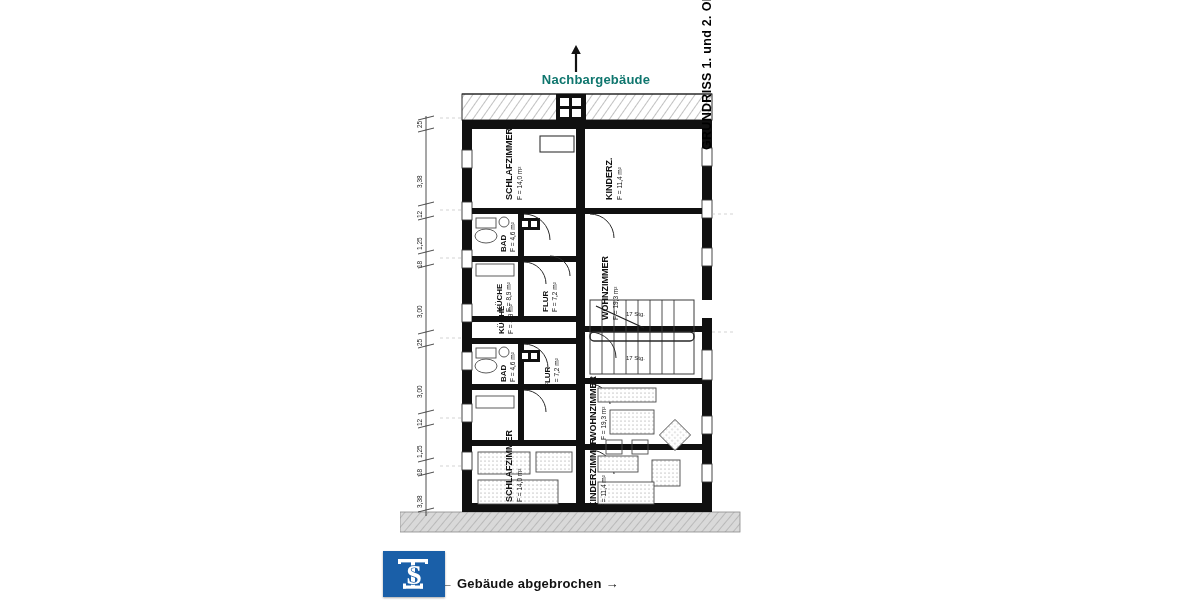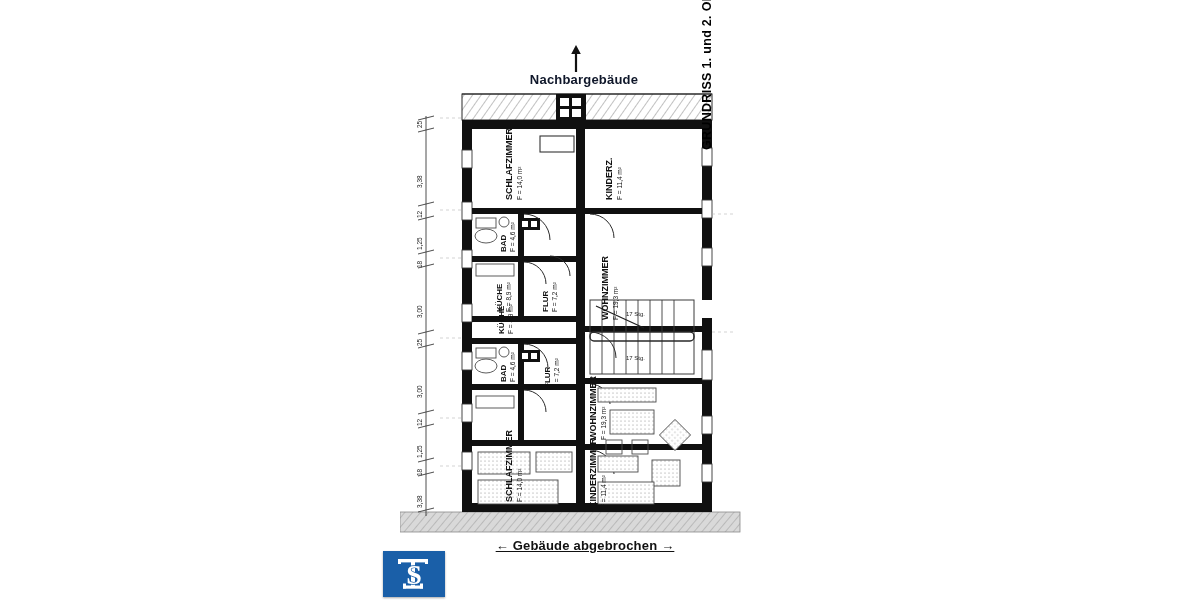--- a/index.html
+++ b/index.html
@@ -6,27 +6,27 @@
   html,body{margin:0;padding:0;}
   body{
     width:1200px;height:600px;background:#ffffff;
     font-family:"Liberation Sans",sans-serif;
     position:relative;overflow:hidden;
   }
   .page{position:absolute;inset:0;background:#fff;}
 
   
   .top-label{
-    position:absolute;left:469px;top:72px;width:230px;text-align:center;
-    font-size:13px;font-weight:bold;color:#0f172a;letter-spacing:.2px;
+    position:absolute;left:481px;top:72px;width:230px;text-align:center;
+    font-size:13px;font-weight:bold;color:#0f766e;letter-spacing:.2px;
   }
   .up-arrow{position:absolute;left:566px;top:45px;width:20px;height:28px;}
   .bottom-label{
-    position:absolute;left:440px;top:538px;width:290px;text-align:center;
-    font-size:13px;font-weight:bold;color:#111;letter-spacing:.2px;white-space:nowrap;text-decoration:underline;
+    position:absolute;left:440px;top:576px;width:290px;
+    font-size:13px;font-weight:bold;color:#111;letter-spacing:.2px;white-space:nowrap;
   }
   .side-title{
     position:absolute;left:700px;top:150px;width:340px;height:24px;
     transform:rotate(-90deg);transform-origin:left top;
     font-size:12.5px;font-weight:bold;color:#000;letter-spacing:.3px;white-space:nowrap;
   }
 
   
   .logo{
     position:absolute;left:383px;top:551px;width:62px;height:46px;

